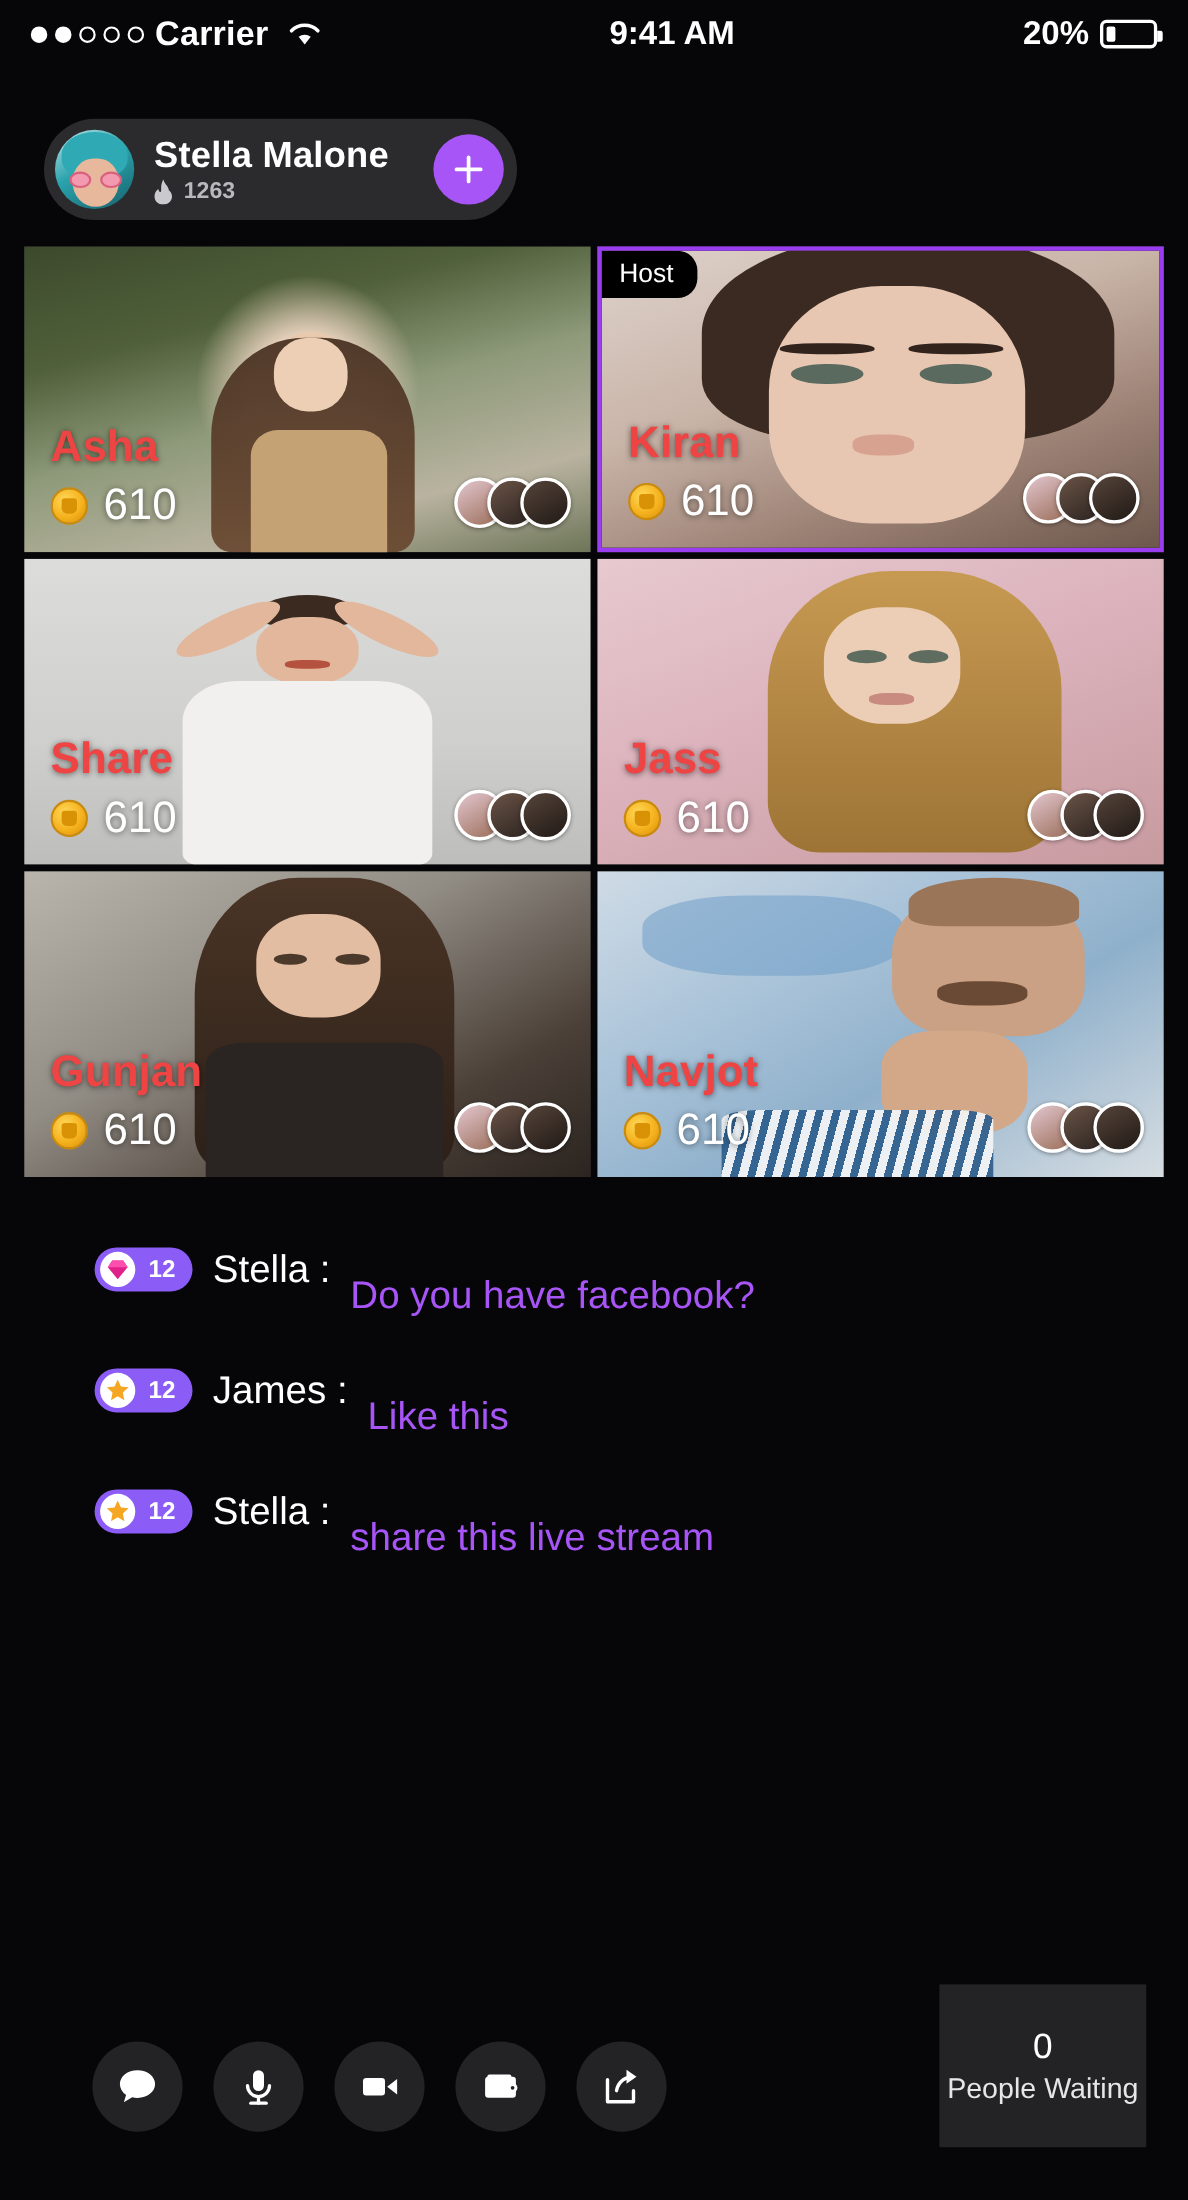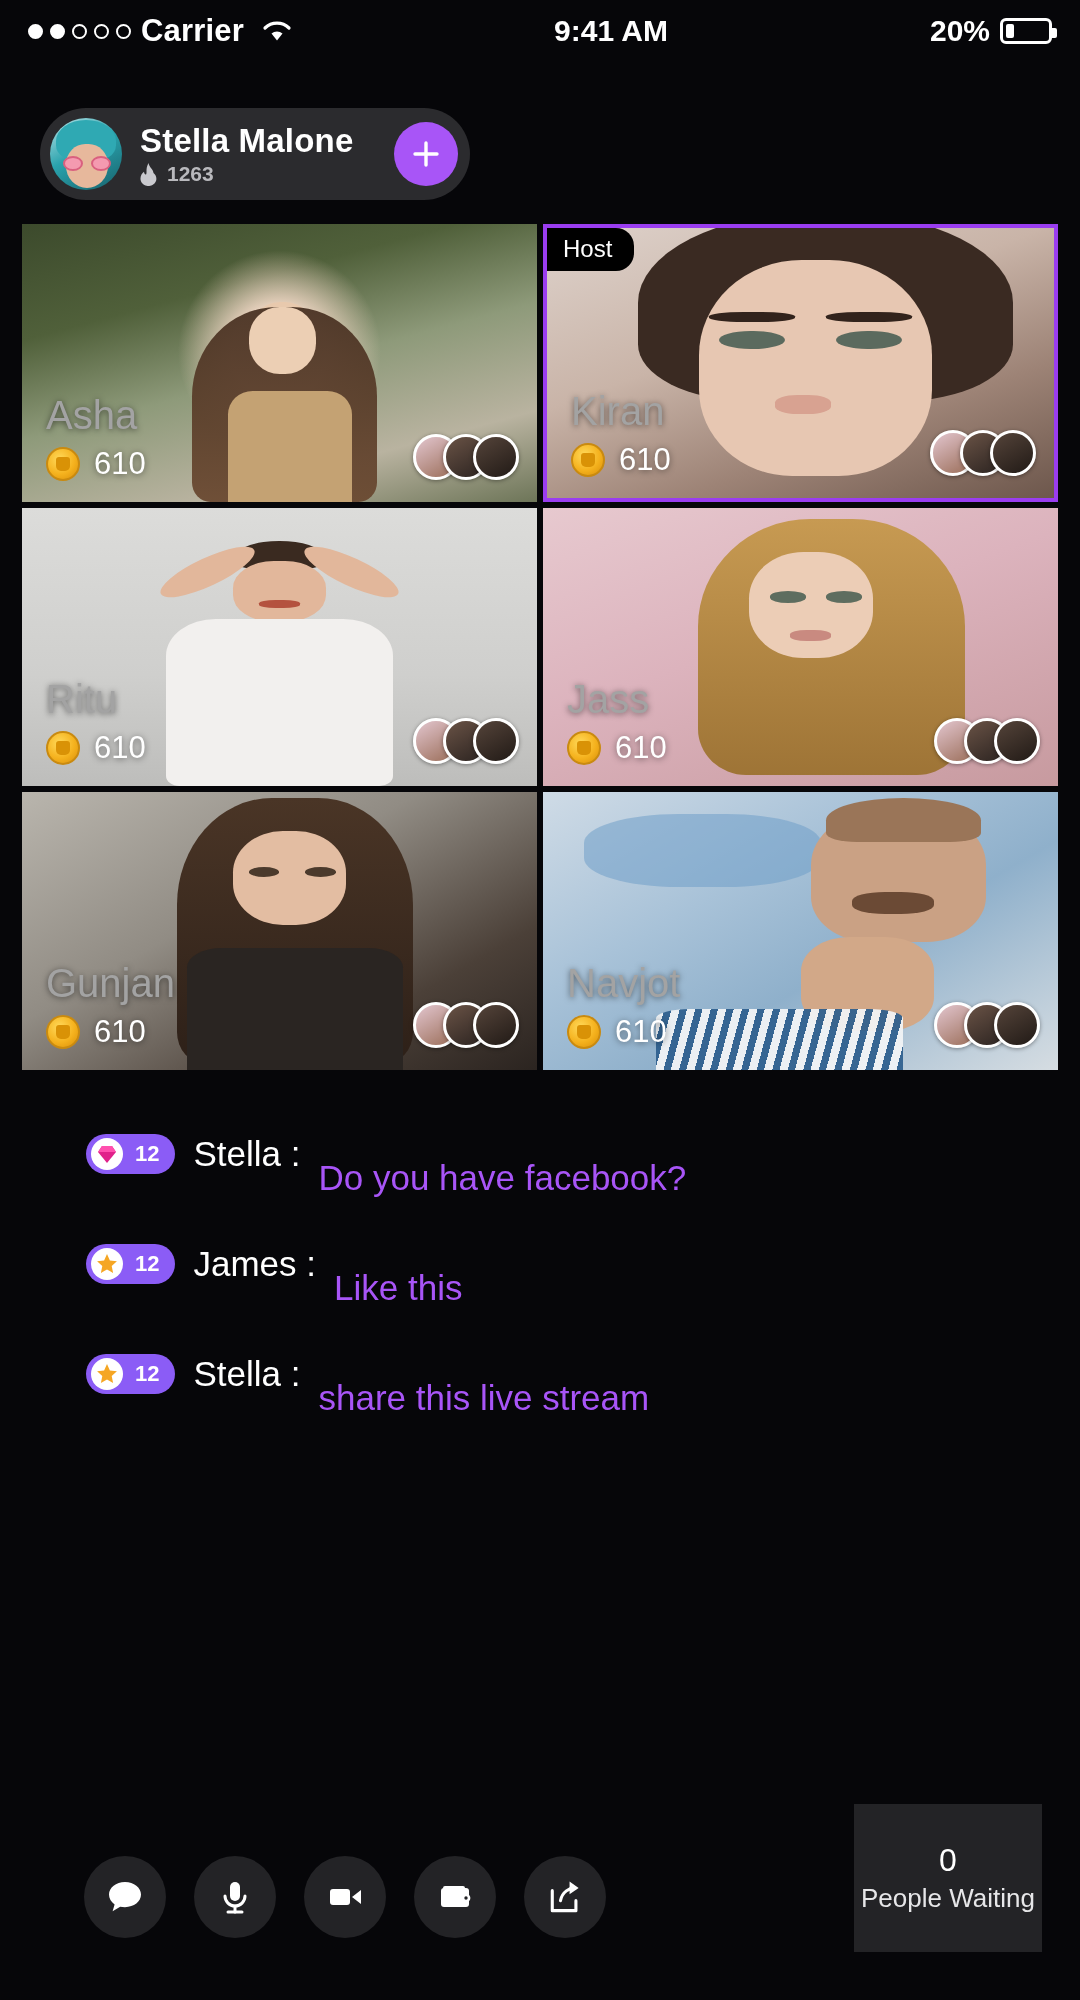--- a/index.html
+++ b/index.html
@@ -92,35 +92,35 @@
   .host-badge {
     position:absolute; left:0; top:0; z-index:4;
     background:#000000; color:#fff;
     font-size:24px; padding:7px 22px 8px 16px;
     border-radius:0 18px 18px 0;
   }
   .card-info {
     position:absolute; left:24px; bottom:20px; z-index:3;
   }
   .card-name {
-    color:#a3a3a3; font-size:40px; font-weight:400;
+    color:#ef4444; font-size:40px; font-weight:700;
     text-shadow:0 1px 6px rgba(0,0,0,.55); line-height:1.15;
   }
   .coin-row { display:flex; align-items:center; gap:14px; margin-top:8px; }
   .coin {
     width:34px; height:34px; border-radius:50%;
     background:radial-gradient(circle at 38% 34%, #ffd95a 0%, #f5b21e 55%, #d98e07 100%);
     border:2px solid #c98a10; position:relative; flex:0 0 auto;
   }
   .coin::after {
     content:""; position:absolute; left:8px; top:8px;
     width:14px; height:14px; background:#d99206;
     border-radius:3px 3px 5px 5px;
   }
-  .coin-val { color:#fff; font-size:31px; text-shadow:0 1px 6px rgba(0,0,0,.5); }
+  .coin-val { color:#fff; font-size:40px; text-shadow:0 1px 6px rgba(0,0,0,.5); }
 
   .viewers {
     position:absolute; right:18px; bottom:22px; z-index:3;
     display:flex; align-items:center;
   }
   .viewers .av {
     width:46px; height:46px; border-radius:50%;
     border:3px solid #fff; margin-left:-16px; overflow:hidden;
     box-shadow:0 1px 4px rgba(0,0,0,.4);
   }
@@ -287,21 +287,21 @@
     <div class="card">
       <div class="photo" style="background:linear-gradient(180deg,#dcdcda 0%,#cfcfcd 60%,#bdbdbb 100%)">
         <div style="position:absolute;left:42%;top:12%;width:16%;height:10%;background:#3a2a20;border-radius:50% 50% 20% 20%"></div>
         <div style="position:absolute;left:41%;top:19%;width:18%;height:22%;background:#e2b79b;border-radius:44%"></div>
         <div style="position:absolute;left:26%;top:18%;width:20%;height:10%;background:#e2b79b;border-radius:50%;transform:rotate(-25deg)"></div>
         <div style="position:absolute;left:54%;top:18%;width:20%;height:10%;background:#e2b79b;border-radius:50%;transform:rotate(25deg)"></div>
         <div style="position:absolute;left:28%;top:40%;width:44%;height:60%;background:#f2f0ee;border-radius:22% 22% 6% 6%"></div>
         <div style="position:absolute;left:46%;top:33%;width:8%;height:3%;background:#b4523f;border-radius:40%"></div>
       </div>
       <div class="card-info">
-        <div class="card-name">Ritu</div>
+        <div class="card-name">Share</div>
         <div class="coin-row">
           <span class="coin"></span>
           <span class="coin-val">610</span>
         </div>
       </div>
       <div class="viewers">
         <span class="av" style="background:linear-gradient(150deg,#e3c6cf,#9a6d58)"></span>
         <span class="av" style="background:linear-gradient(150deg,#6a5346,#2b2320)"></span>
         <span class="av" style="background:linear-gradient(150deg,#55443a,#211a16)"></span>
       </div>

